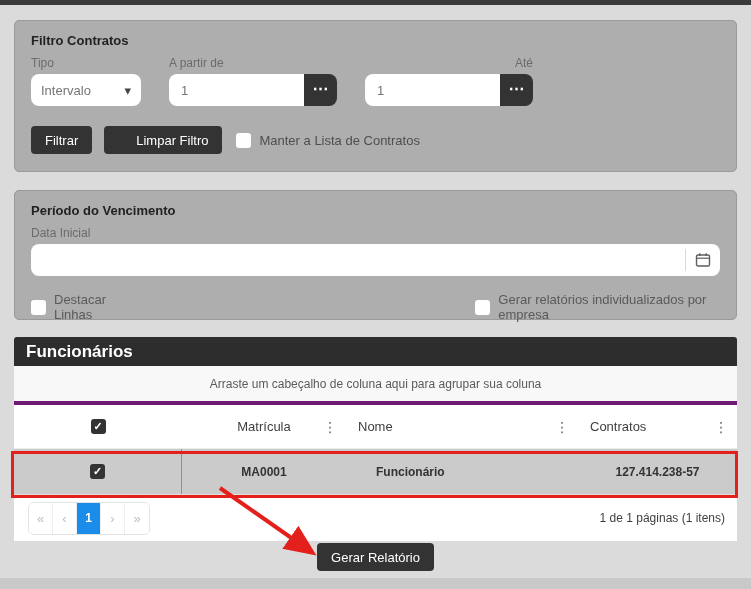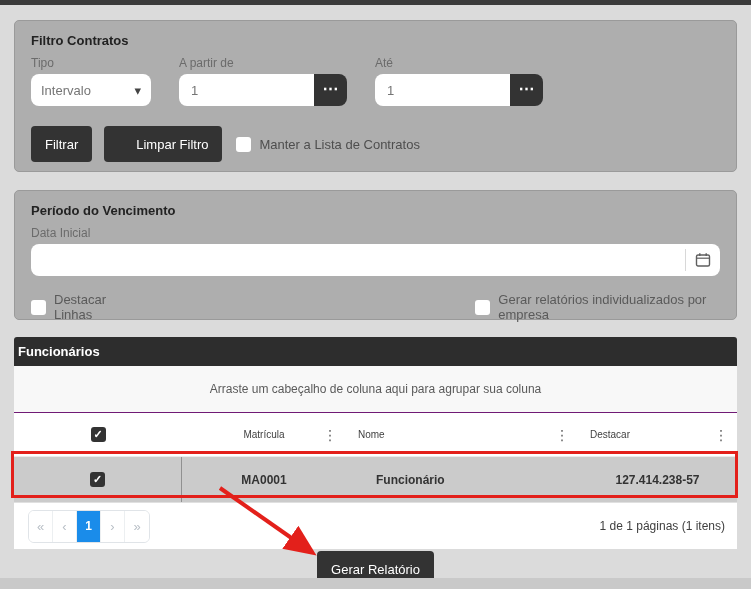--- a/index.html
+++ b/index.html
@@ -15,36 +15,36 @@
 
   .panel{background:var(--panel); border:1px solid var(--panel-border); border-radius:5px;
          margin:0 14px; padding:12px 16px;}
   .panel-1{margin-top:15px; height:152px;}
   .panel-2{margin-top:18px; height:130px;}
   .panel-title{font-size:13px; font-weight:bold; color:#222; margin-bottom:8px;}
 
   .fields-row{display:flex; gap:28px; align-items:flex-end;}
   .field{display:flex; flex-direction:column;}
   .field-label{font-size:12px; color:var(--label); margin-bottom:4px;}
-  .select-box{width:120px; height:32px; background:#fff; border-radius:8px; display:flex;
+  .select-box{width:110px; height:32px; background:#fff; border-radius:8px; display:flex;
               align-items:center; justify-content:space-between; padding:0 10px; cursor:pointer;}
   .select-text{font-size:13px; color:var(--input-text);}
   .caret{font-size:13px; color:#444; line-height:1;}
   .input-group{display:flex;}
   .input-group + .field, .fields-row .field + .field{margin-left:0;}
   .text-input{width:135px; height:32px; background:#fff; border:none; outline:none;
               border-radius:8px 0 0 8px; padding:0 12px; font-size:13px; color:var(--input-text);
               font-family:"Liberation Sans", sans-serif;}
   .ellipsis-btn{width:33px; height:32px; background:var(--dark); color:#fff; border:none;
                 border-radius:0 8px 8px 0; font-size:16px; font-weight:bold; cursor:pointer;
                 display:flex; align-items:center; justify-content:center; padding-bottom:4px;}
-  .gap-sm{margin-left:-14px;}
+  .gap-sm{margin-left:-14px;align-items:flex-end;}
 
   .buttons-row{display:flex; align-items:center; margin-top:20px;}
-  .btn-dark{background:var(--dark); color:#fff; border:none; border-radius:4px; height:36px;
+  .btn-dark{background:var(--dark); color:#fff; border:none; border-radius:4px; height:28px;
             padding:0 14px; font-size:13px; font-family:"Liberation Sans", sans-serif; cursor:pointer;}
   .btn-dark + .btn-dark{margin-left:12px;padding-left:32px;}
   .checkbox-wrap{display:flex; align-items:center; margin-left:14px; cursor:pointer;}
   .checkbox{width:15px; height:15px; background:#fff; border-radius:3px; flex:0 0 auto;
             display:flex; align-items:center; justify-content:center;}
   .checkbox.checked{background:var(--dark);}
   .check-glyph{color:#fff; font-size:11px; line-height:1; font-weight:bold;}
   .checkbox-label{font-size:13px; color:#4e4e4e; margin-left:8px;}
 
   .date-cols{display:flex; gap:18px;}
@@ -53,36 +53,36 @@
   .date-input{flex:1; border:none; outline:none; background:transparent; height:100%;
               padding:0 10px; font-size:13px; color:#555; font-family:"Liberation Sans", sans-serif;}
   .date-icon-zone{border-left:1px solid #d8d8d8; height:22px; display:flex; align-items:center;
                   padding:0 9px; cursor:pointer;}
   .panel-2 .checks-row{display:flex; margin-top:16px;}
   .panel-2 .checks-row .checkbox-wrap{margin-left:0;}
   .panel-2 .checks-row .right-check{margin-left:344px;}
   .panel-2 .checkbox-label{color:#5a5a5a;}
 
   .table-card{margin:17px 14px 0; width:723px;}
-  .table-title{height:29px; background:var(--table-dark); color:#fff; font-size:13px; font-weight:bold;
-               display:flex; align-items:center; padding-left:4px; border-radius:3px 3px 0 0;}
-  .group-strip{height:47px; background:var(--strip); display:flex; align-items:center;
-               justify-content:center; font-size:12px; color:#5a5a5a; border-bottom:1px solid #701a75;}
+  .table-title{height:29px; background:var(--table-dark); color:#fff; font-size:17px; font-weight:bold;
+               display:flex; align-items:center; padding-left:12px; border-radius:3px 3px 0 0;}
+  .group-strip{height:39px; background:var(--strip); display:flex; align-items:center;
+               justify-content:center; font-size:12px; color:#5a5a5a; border-bottom:4px solid #701a75;}
   .thead{height:44px; background:#fff; display:flex; border-bottom:1px solid #ececec;}
   .trow{height:45px; background:var(--row-bg); display:flex;}
   .cell{display:flex; align-items:center; position:relative;}
   .c1{width:168px; justify-content:center;}
   .c2{width:164px; justify-content:center;}
   .c3{width:232px; padding-left:12px;}
   .c4{width:159px;}
   .thead .c4{padding-left:12px;}
   .trow .c1{border-right:1px solid #909090;}
   .trow .c3{padding-left:30px;}
   .trow .c4{justify-content:center; padding-left:0;}
-  .th-label{font-size:10px; color:#3f3f3f;}
+  .th-label{font-size:13px; color:#3f3f3f;}
   .col-menu{position:absolute; right:5px; top:50%; transform:translateY(-50%); color:#5f5f5f;
             font-size:14px; cursor:pointer; padding:2px 4px;}
   .cell-val{font-size:12px; font-weight:bold; color:#333;}
 
   .pager-row{height:47px; background:#fff; border-top:1px solid #e0e0e0; display:flex;
              align-items:center; justify-content:space-between; padding:0 12px 0 14px;}
   .pager{display:flex; border:1px solid #e0e4e8; border-radius:6px; overflow:hidden; background:#fff;}
   .page-btn{width:24px; height:31px; display:flex; align-items:center; justify-content:center;
             font-size:13px; color:#b8bfc6; cursor:pointer; border-right:1px solid #eceff1; background:#fff;}
   .page-btn:last-child{border-right:none;}
@@ -184,21 +184,21 @@
     </div>
     <div class="cell c2">
       <span class="th-label">Matrícula</span>
       <span class="col-menu">⋮</span>
     </div>
     <div class="cell c3">
       <span class="th-label">Nome</span>
       <span class="col-menu">⋮</span>
     </div>
     <div class="cell c4">
-      <span class="th-label">Destacar</span>
+      <span class="th-label">Contratos</span>
       <span class="col-menu">⋮</span>
     </div>
   </div>
 
   <div class="trow">
     <div class="cell c1">
       <span class="checkbox checked">
         <span class="check-glyph">✓</span>
       </span>
     </div>

